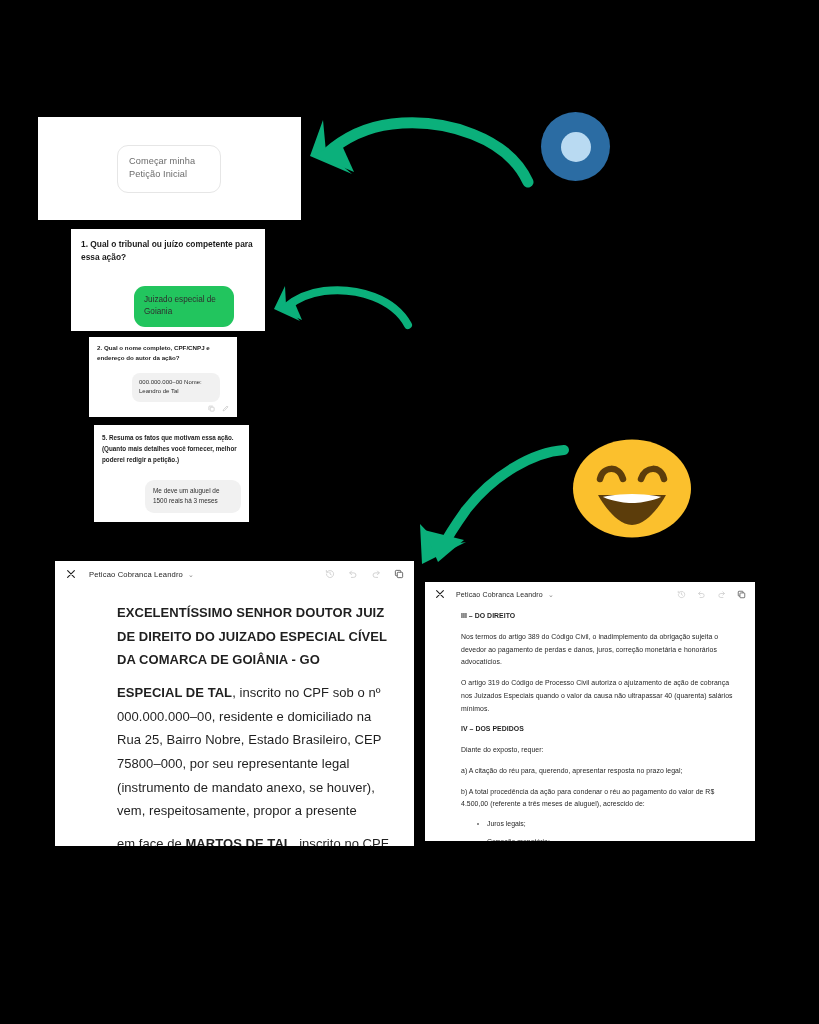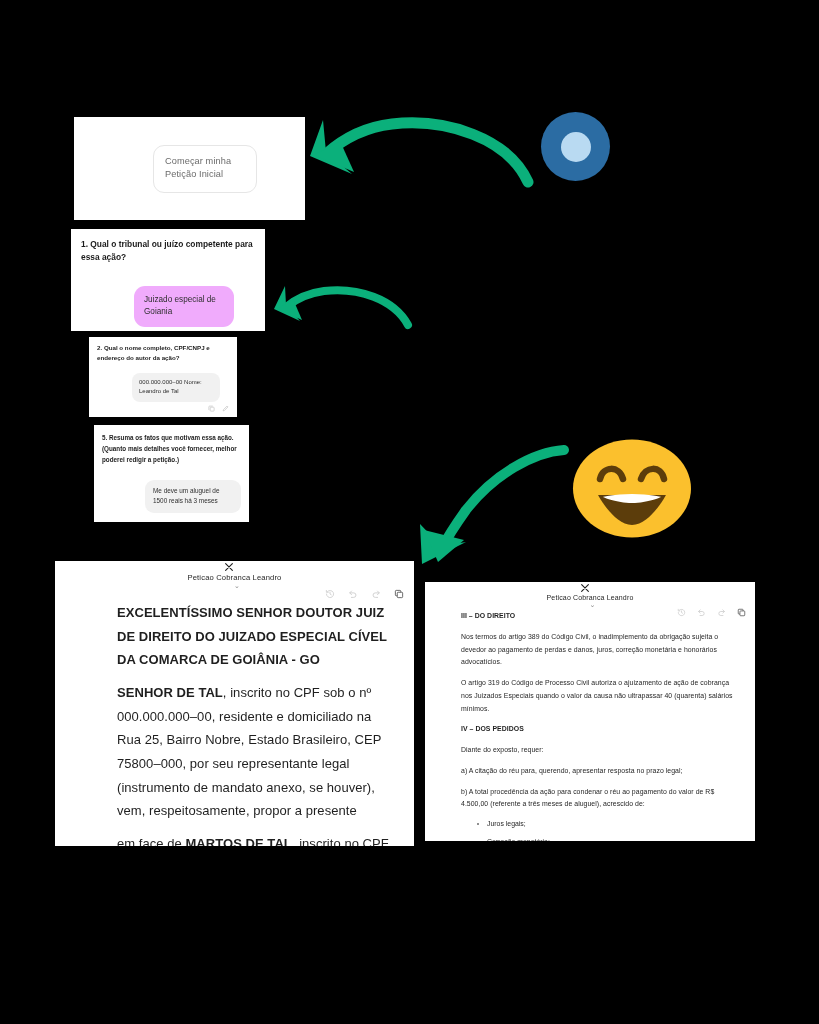--- a/index.html
+++ b/index.html
@@ -19,21 +19,21 @@
   
   .card {
     position: absolute;
     background: #ffffff;
     overflow: hidden;
   }
 
   
   #panel-start {
     left: 38px; top: 117px;
-    width: 231px; height: 103px; margin-left: 36px;
+    width: 263px; height: 103px;
   }
   #panel-start .bubble {
     position: absolute;
     left: 79px; top: 28px;
     width: 104px;
     padding: 9px 11px 10px 11px;
     border: 1px solid #e6e6e6;
     border-radius: 11px;
     background: #ffffff;
     color: #6b6b6b;
@@ -53,21 +53,21 @@
     font-size: 8.4px;
     font-weight: bold;
     color: #1c1c1c;
     line-height: 1.6;
   }
   #panel-q1 .answer {
     position: absolute;
     left: 63px; top: 57px;
     width: 100px;
     padding: 8px 10px;
-    background: #f0abfc;
+    background: #22c55e;
     border-radius: 11px;
     color: #2e2e2e;
     font-size: 8.2px;
     line-height: 1.5;
   }
 
   
   #panel-q2 {
     left: 89px; top: 337px;
     width: 148px; height: 80px;
@@ -133,21 +133,20 @@
   }
   #doc-left  { left: 55px;  top: 561px; width: 359px; height: 285px; }
   #doc-right { left: 425px; top: 582px; width: 330px; height: 259px; }
 
   .dochead {
     position: relative;
     height: 26px;
     display: flex;
     align-items: center;
     padding: 0 10px;
-    flex-direction: column;
   }
   #doc-right .dochead { height: 24px; padding: 0 9px; }
 
   .dochead .close { width: 12px; height: 12px; margin-right: 12px; flex: none; }
   #doc-right .dochead .close { margin-right: 10px; }
   .dochead .close svg { width: 100%; height: 100%; display: block; }
 
   .dochead .title {
     font-size: 7.6px;
     color: #1f1f1f;
@@ -317,21 +316,21 @@
           <svg viewBox="0 0 16 16" fill="none" stroke="currentColor" stroke-width="1.3">
             <rect x="2.2" y="2.2" width="8.6" height="8.6" rx="1.4"></rect>
             <rect x="5.2" y="5.2" width="8.6" height="8.6" rx="1.4" fill="#ffffff"></rect>
           </svg>
         </span>
       </span>
     </div>
 
     <div class="docbody">
       <p class="head">EXCELENTÍSSIMO SENHOR DOUTOR JUIZ DE DIREITO DO JUIZADO ESPECIAL CÍVEL DA COMARCA DE GOIÂNIA - GO</p>
-      <p><b>SENHOR DE TAL</b><span>, inscrito no CPF sob o nº 000.000.000–00, residente e domiciliado na Rua 25, Bairro Nobre, Estado Brasileiro, CEP 75800–000, por seu representante legal (instrumento de mandato anexo, se houver), vem, respeitosamente, propor a presente</span></p>
+      <p><b>ESPECIAL DE TAL</b><span>, inscrito no CPF sob o nº 000.000.000–00, residente e domiciliado na Rua 25, Bairro Nobre, Estado Brasileiro, CEP 75800–000, por seu representante legal (instrumento de mandato anexo, se houver), vem, respeitosamente, propor a presente</span></p>
       <p><span>em face de </span><b>MARTOS DE TAL</b><span>, inscrito no CPF sob o nº 000.000.000–01, residente e domiciliado na Rua Linda, nº 17, Bairro Central, Cidade Local, Estado Nacional, CEP 74800–000, pelos motivos de fato e de direito que passa a expor:</span></p>
       <p class="head">I – DOS FATOS</p>
       <p>Ocorre que o réu deixou de honrar com os pagamentos nos últimos três meses, acumulando um débito total de R$ 4.500,00 (quatro mil e quinhentos reais).</p>
     </div>
   </div>
 
   <div class="doccard" id="doc-right">
     <div class="dochead">
       <span class="close">
         <svg viewBox="0 0 16 16" fill="none" stroke="#1f1f1f" stroke-width="1.5" stroke-linecap="round">

